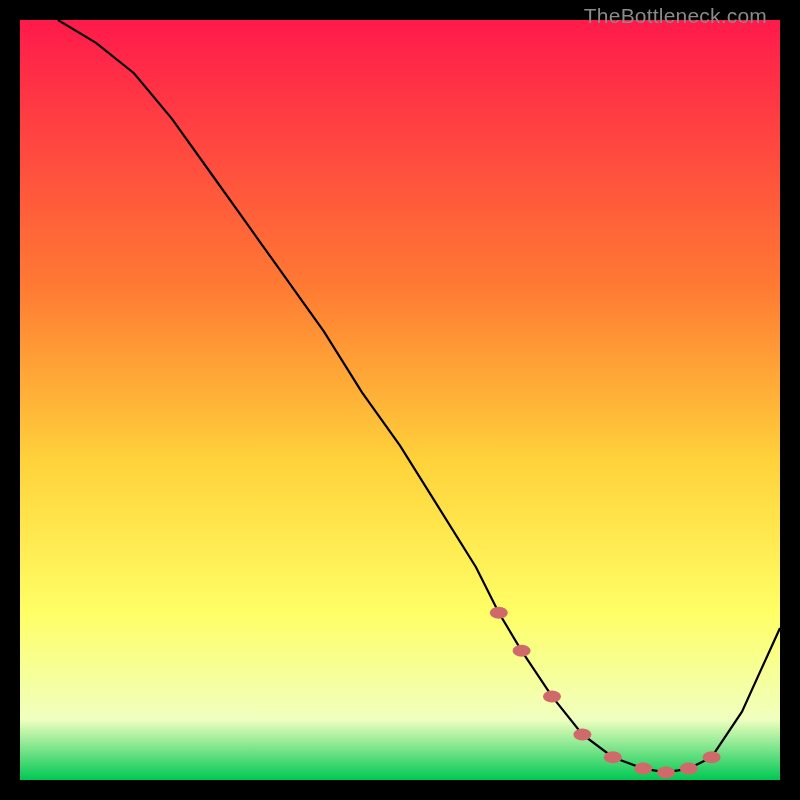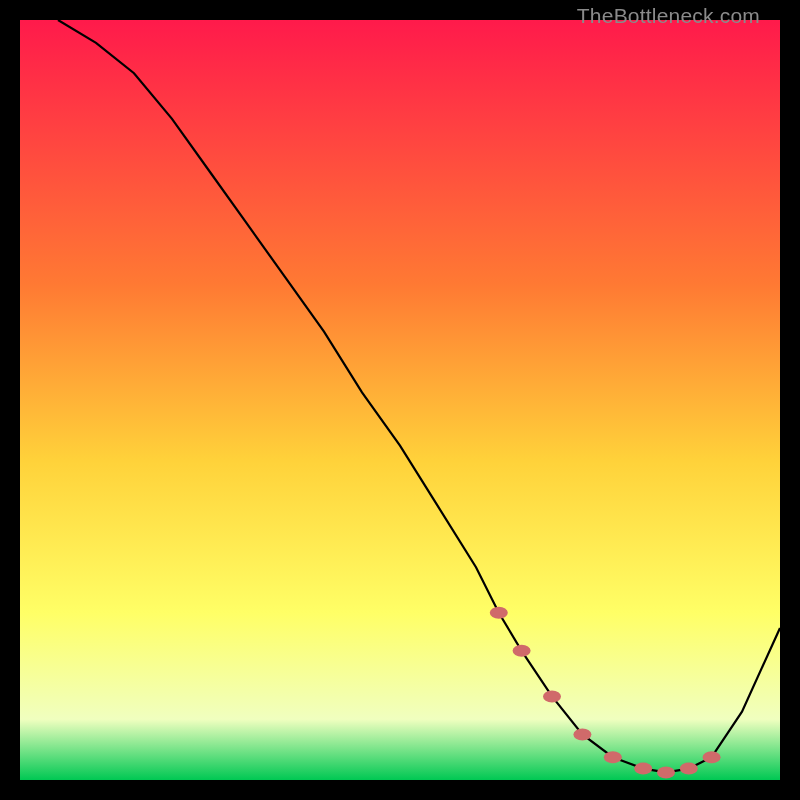--- a/index.html
+++ b/index.html
@@ -1,20 +1,20 @@
 <!DOCTYPE html>
 <html><head>
 <meta charset="utf-8">
 <style>
   * { margin: 0; padding: 0; box-sizing: border-box; }
   html, body { width: 800px; height: 800px; background: #000; overflow: hidden; }
   .frame { position: relative; width: 800px; height: 800px; background: #000; }
   .plot-area { position: absolute; left: 20px; top: 20px; width: 760px; height: 760px; }
   .watermark {
-    position: absolute; top: 4px; right: 40px;
+    position: absolute; top: 4px; right: 33px;
     font-family: Arial, Helvetica, sans-serif;
     font-size: 21px; color: #8a8a8a; letter-spacing: 0.2px;
   }
   svg { display: block; }
 </style>
 </head>
 <body>
 
 <div class="frame">
   <div class="plot-area">

